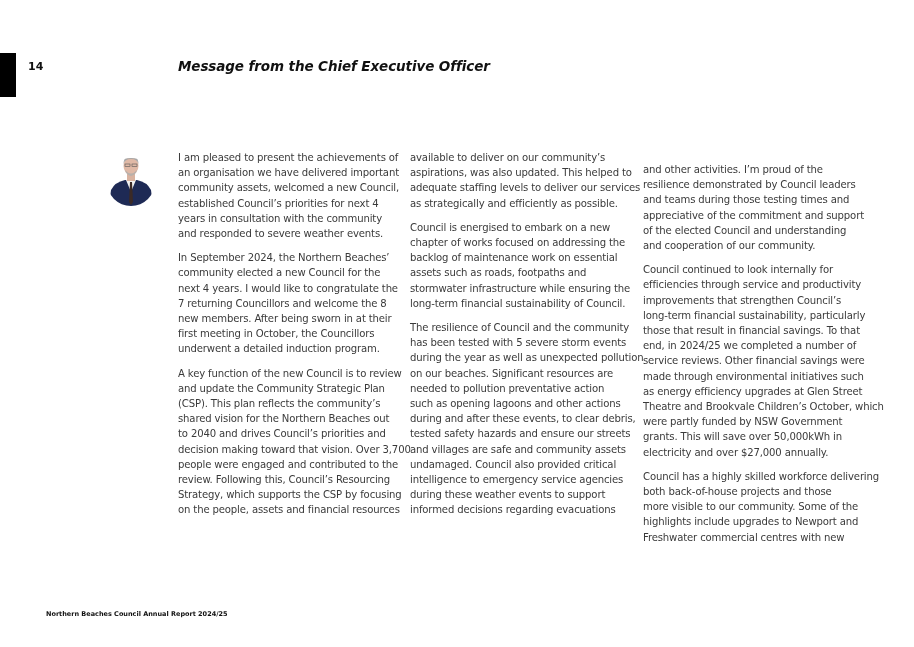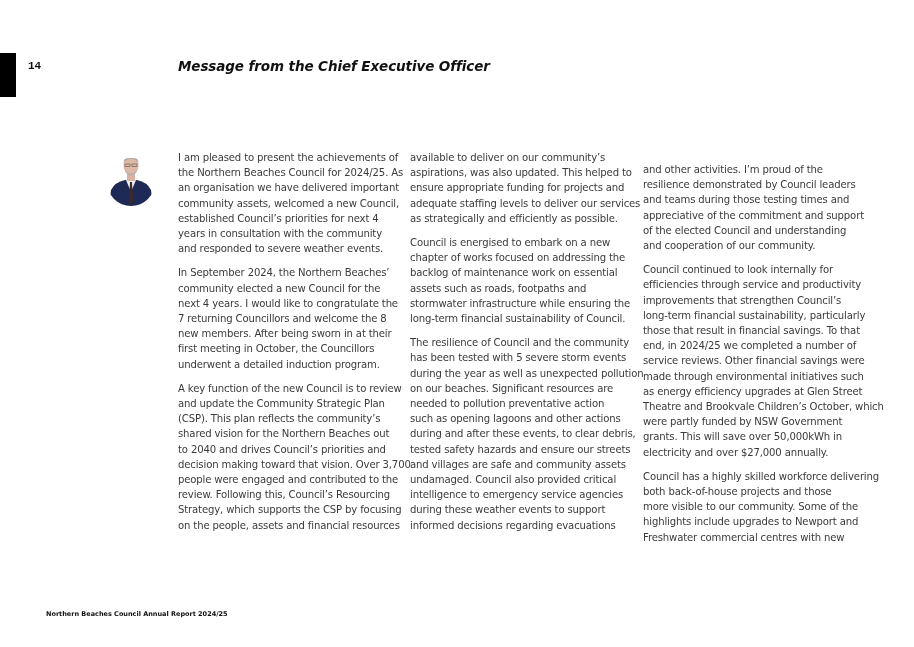--- a/index.html
+++ b/index.html
@@ -1,21 +1,21 @@
 <!DOCTYPE html>
 <html><head>
 <meta charset="utf-8">
 <style>
   html, body { margin: 0; padding: 0; }
   body {
     width: 914px; height: 647px; background: #ffffff; position: relative; overflow: hidden;
     font-family: "DejaVu Sans", sans-serif; color: #3a3a3a;
   }
   .side-tab { position: absolute; left: 0; top: 53px; width: 16px; height: 44px; background: #000000; }
-  .page-number { position: absolute; left: 28px; top: 60px; font-size: 11px; font-weight: bold; color: #111; font-family: Liberation Mono, monospace; }
+  .page-number { position: absolute; left: 28px; top: 60px; font-size: 11px; font-weight: bold; color: #111; }
   .page-title { position: absolute; left: 178px; top: 58px; font-size: 13.5px; font-weight: bold; color: #111; letter-spacing: -0.1px; font-style: italic; }
   .avatar {
     position: absolute; left: 107px; top: 152px; width: 48px; height: 54px; overflow: hidden;
   }
   .column {
     position: absolute; top: 150px; width: 215px; font-size: 10.1px; line-height: 15.2px; color: #3a3a3a;
     letter-spacing: -0.15px;
   }
   .column p { margin: 0 0 9px 0; }
   .column .line { display: block; white-space: nowrap; }
@@ -49,21 +49,20 @@
       <rect x="18" y="12" width="5" height="2.5" fill="none" stroke="#555" stroke-width="0.6"></rect>
       <rect x="25" y="12" width="5" height="2.5" fill="none" stroke="#555" stroke-width="0.6"></rect>
       <path d="M18 18 Q24 25 30 18 Q29 23 24 24 Q19 23 18 18 Z" fill="#b9b0aa"></path>
     </g>
   </svg>
 </div>
 
 <div class="column col1">
   <p>
     <span class="line">I am pleased to present the achievements of</span>
-    <span class="line">the Northern Beaches Council for 2024/25. As</span>
     <span class="line">an organisation we have delivered important</span>
     <span class="line">community assets, welcomed a new Council,</span>
     <span class="line">established Council’s priorities for next 4</span>
     <span class="line">years in consultation with the community</span>
     <span class="line">and responded to severe weather events.</span>
   </p>
   <p>
     <span class="line">In September 2024, the Northern Beaches’</span>
     <span class="line">community elected a new Council for the</span>
     <span class="line">next 4 years. I would like to congratulate the</span>
@@ -83,21 +82,20 @@
     <span class="line">review. Following this, Council’s Resourcing</span>
     <span class="line">Strategy, which supports the CSP by focusing</span>
     <span class="line">on the people, assets and financial resources</span>
   </p>
 </div>
 
 <div class="column col2">
   <p>
     <span class="line">available to deliver on our community’s</span>
     <span class="line">aspirations, was also updated. This helped to</span>
-    <span class="line">ensure appropriate funding for projects and</span>
     <span class="line">adequate staffing levels to deliver our services</span>
     <span class="line">as strategically and efficiently as possible.</span>
   </p>
   <p>
     <span class="line">Council is energised to embark on a new</span>
     <span class="line">chapter of works focused on addressing the</span>
     <span class="line">backlog of maintenance work on essential</span>
     <span class="line">assets such as roads, footpaths and</span>
     <span class="line">stormwater infrastructure while ensuring the</span>
     <span class="line">long-term financial sustainability of Council.</span>

